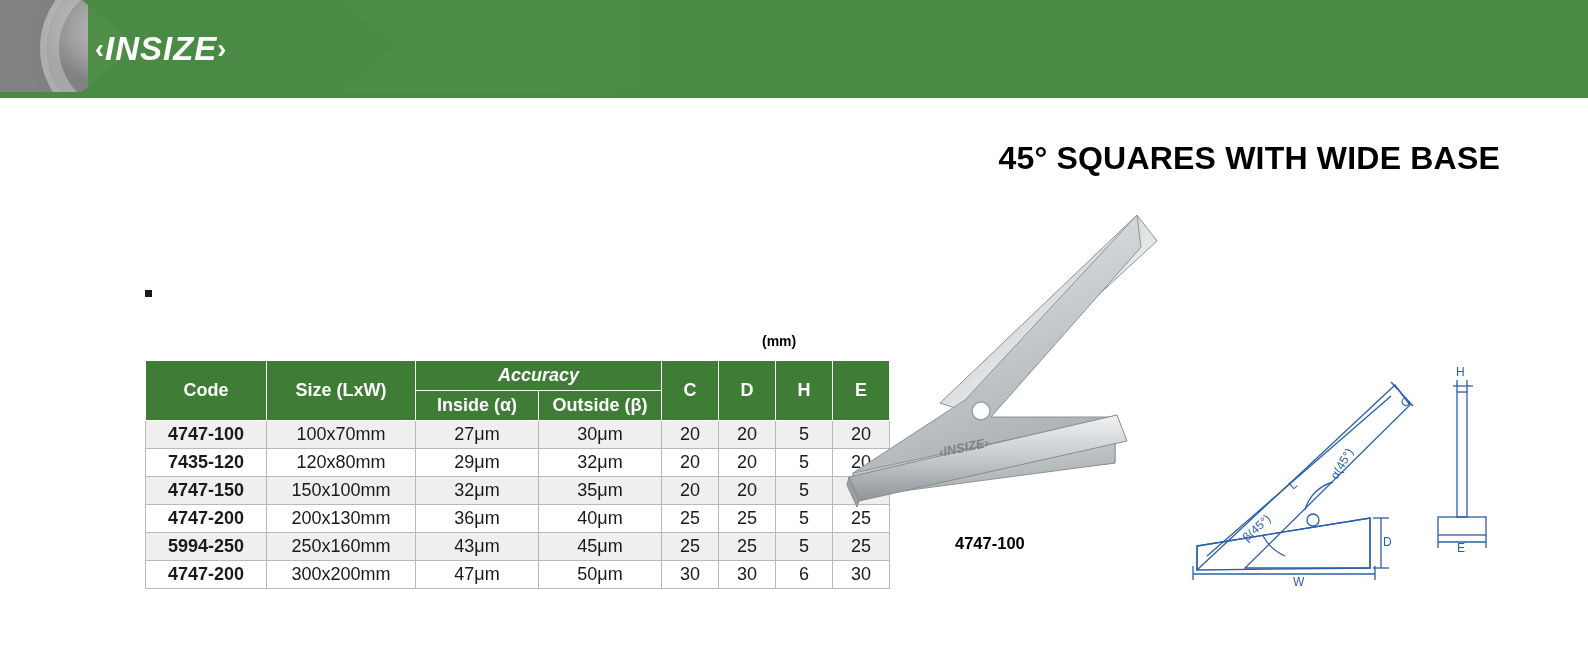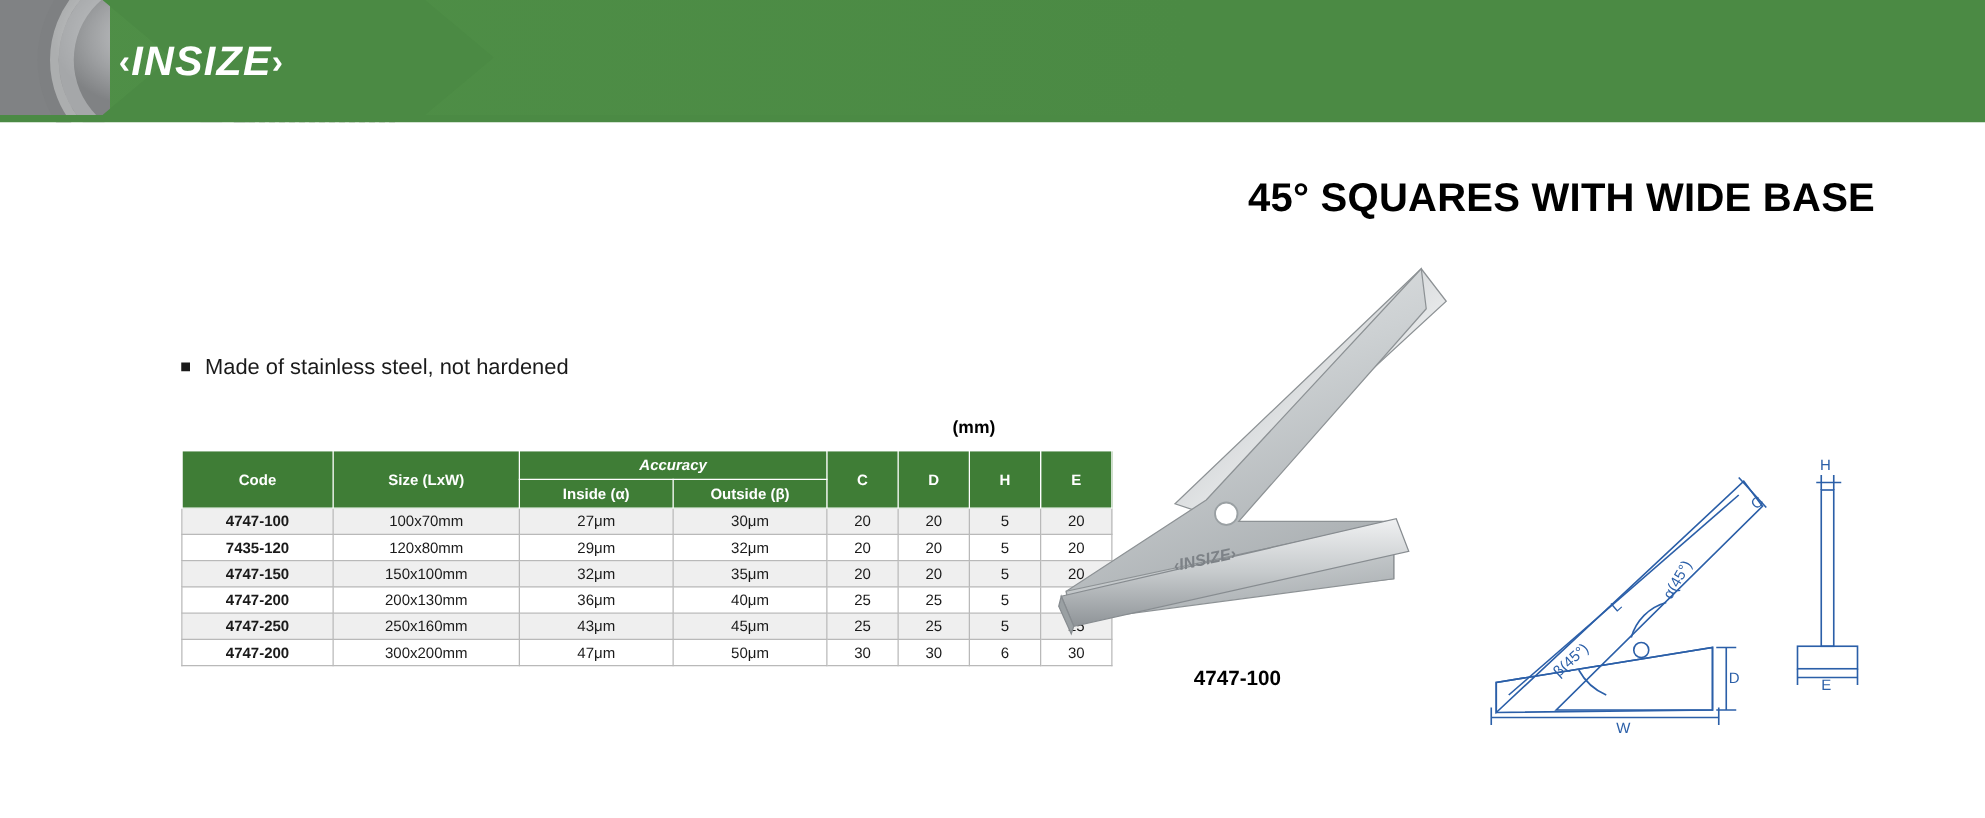--- a/index.html
+++ b/index.html
@@ -132,21 +132,21 @@
     font-weight: bold;
     color: #000;
   }
 
   
   .spec-table {
     position: absolute;
     top: 360px;
     left: 145px;
     border-collapse: collapse;
-    font-size: 12px;
+    font-size: 18px;
     color: #1a1a1a;
   }
   .spec-table th {
     background: #3f7d36;
     color: #ffffff;
     font-weight: bold;
     border: 1px solid #ffffff;
     padding: 4px 6px;
     text-align: center;
     white-space: nowrap;
@@ -207,21 +207,21 @@
   <div class="header-green-arrow"></div>
   <div class="logo">
     <span class="arrow">‹</span><span>INSIZE</span><span class="arrow">›</span>
   </div>
   <div class="header-underline"></div>
 </div>
 
 <div class="page-title">45° SQUARES WITH WIDE BASE</div>
 
 <div class="bullet-row">
-  <span class="bullet-mark"></span><span>Made of stainless steel, not hardened</span>
+  <span class="bullet-mark"></span>
 </div>
 
 <div class="units">(mm)</div>
 
 <table class="spec-table">
   <thead>
     <tr>
       <th rowspan="2">Code</th>
       <th rowspan="2">Size (LxW)</th>
       <th colspan="2" class="c-accuracy">Accuracy</th>
@@ -270,21 +270,21 @@
       <td class="code-cell">4747-200</td>
       <td class="size-cell">200x130mm</td>
       <td class="acc-cell">36μm</td>
       <td class="acc-cell">40μm</td>
       <td class="narrow">25</td>
       <td class="narrow">25</td>
       <td class="narrow">5</td>
       <td class="narrow">25</td>
     </tr>
     <tr>
-      <td class="code-cell">4747-250</td>
+      <td class="code-cell">5994-250</td>
       <td class="size-cell">250x160mm</td>
       <td class="acc-cell">43μm</td>
       <td class="acc-cell">45μm</td>
       <td class="narrow">25</td>
       <td class="narrow">25</td>
       <td class="narrow">5</td>
       <td class="narrow">25</td>
     </tr>
     <tr>
       <td class="code-cell">4747-200</td>

